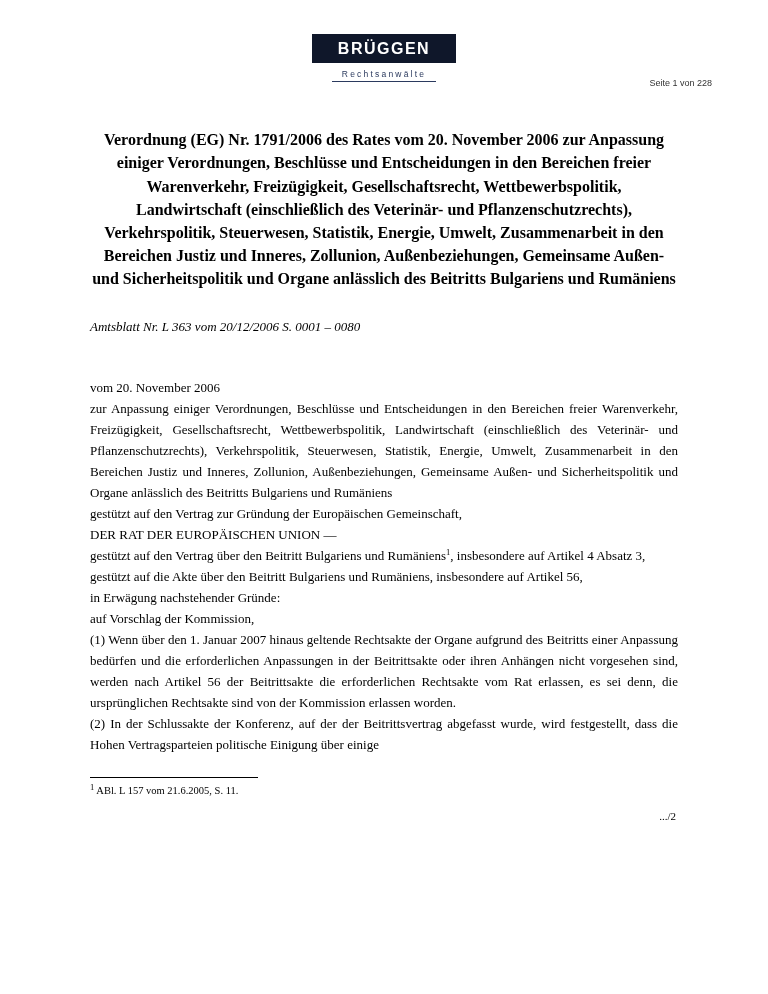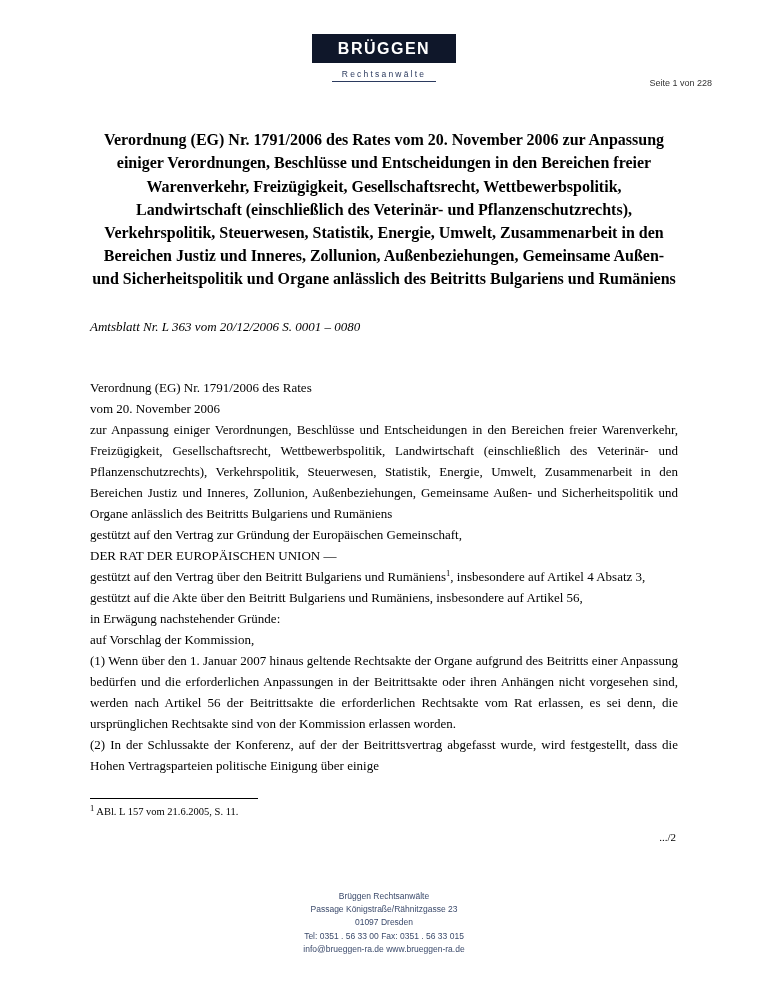--- a/index.html
+++ b/index.html
@@ -145,40 +145,32 @@
 
   <div class="page-num">Seite 1 von 228</div>
 
   <div class="content">
 
     <h1 class="doc-title">Verordnung (EG) Nr. 1791/2006 des Rates vom 20. November 2006 zur Anpassung einiger Verordnungen, Beschlüsse und Entscheidungen in den Bereichen freier Warenverkehr, Freizügigkeit, Gesellschaftsrecht, Wettbewerbspolitik, Landwirtschaft (einschließlich des Veterinär- und Pflanzenschutzrechts), Verkehrspolitik, Steuerwesen, Statistik, Energie, Umwelt, Zusammenarbeit in den Bereichen Justiz und Inneres, Zollunion, Außenbeziehungen, Gemeinsame Außen- und Sicherheitspolitik und Organe anlässlich des Beitritts Bulgariens und Rumäniens</h1>
 
     <p class="amtsblatt">Amtsblatt Nr. L 363 vom 20/12/2006 S. 0001 – 0080</p>
 
     <div class="body-block">
-      <p class="nojust">Verordnung (EG) Nr. 1791/2006 des Rates</p>
       <p class="nojust">vom 20. November 2006</p>
       <p>zur Anpassung einiger Verordnungen, Beschlüsse und Entscheidungen in den Bereichen freier Warenverkehr, Freizügigkeit, Gesellschaftsrecht, Wettbewerbspolitik, Landwirtschaft (einschließlich des Veterinär- und Pflanzenschutzrechts), Verkehrspolitik, Steuerwesen, Statistik, Energie, Umwelt, Zusammenarbeit in den Bereichen Justiz und Inneres, Zollunion, Außenbeziehungen, Gemeinsame Außen- und Sicherheitspolitik und Organe anlässlich des Beitritts Bulgariens und Rumäniens</p>
       <p class="nojust">gestützt auf den Vertrag zur Gründung der Europäischen Gemeinschaft,</p>
       <p class="nojust">DER RAT DER EUROPÄISCHEN UNION —</p>
       <p class="nojust"><span>gestützt auf den Vertrag über den Beitritt Bulgariens und Rumäniens</span><sup>1</sup><span>, insbesondere auf Artikel 4 Absatz 3,</span></p>
       <p class="nojust">gestützt auf die Akte über den Beitritt Bulgariens und Rumäniens, insbesondere auf Artikel 56,</p>
       <p class="nojust">in Erwägung nachstehender Gründe:</p>
       <p class="nojust">auf Vorschlag der Kommission,</p>
       <p>(1) Wenn über den 1. Januar 2007 hinaus geltende Rechtsakte der Organe aufgrund des Beitritts einer Anpassung bedürfen und die erforderlichen Anpassungen in der Beitrittsakte oder ihren Anhängen nicht vorgesehen sind, werden nach Artikel 56 der Beitrittsakte die erforderlichen Rechtsakte vom Rat erlassen, es sei denn, die ursprünglichen Rechtsakte sind von der Kommission erlassen worden.</p>
       <p>(2) In der Schlussakte der Konferenz, auf der der Beitrittsvertrag abgefasst wurde, wird festgestellt, dass die Hohen Vertragsparteien politische Einigung über einige</p>
     </div>
 
     <hr class="footnote-rule">
     <p class="footnote"><sup>1</sup> <span>ABl. L 157 vom 21.6.2005, S. 11.</span></p>
 
     <div class="cont-marker">.../2</div>
   </div>
 
-  <div class="footer">
-    <div>Brüggen Rechtsanwälte</div>
-    <div>Passage Königstraße/Rähnitzgasse 23</div>
-    <div>01097 Dresden</div>
-    <div>Tel: 0351 . 56 33 00   Fax: 0351 . 56 33 015</div>
-    <div>info@brueggen-ra.de   www.brueggen-ra.de</div>
-  </div>
 
 </div>
 
 </body></html>

